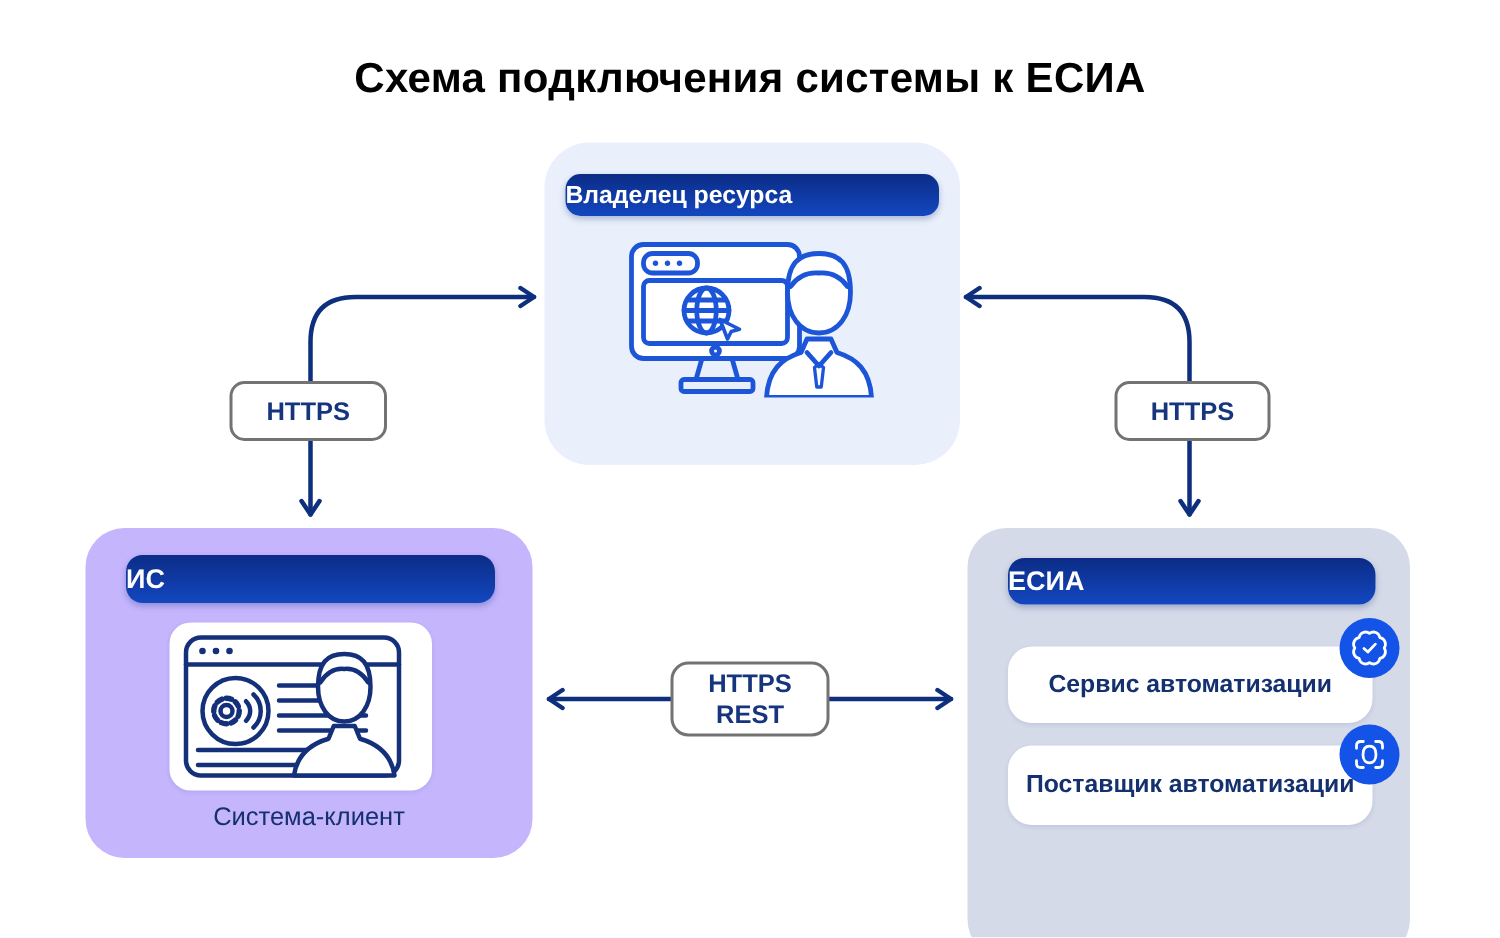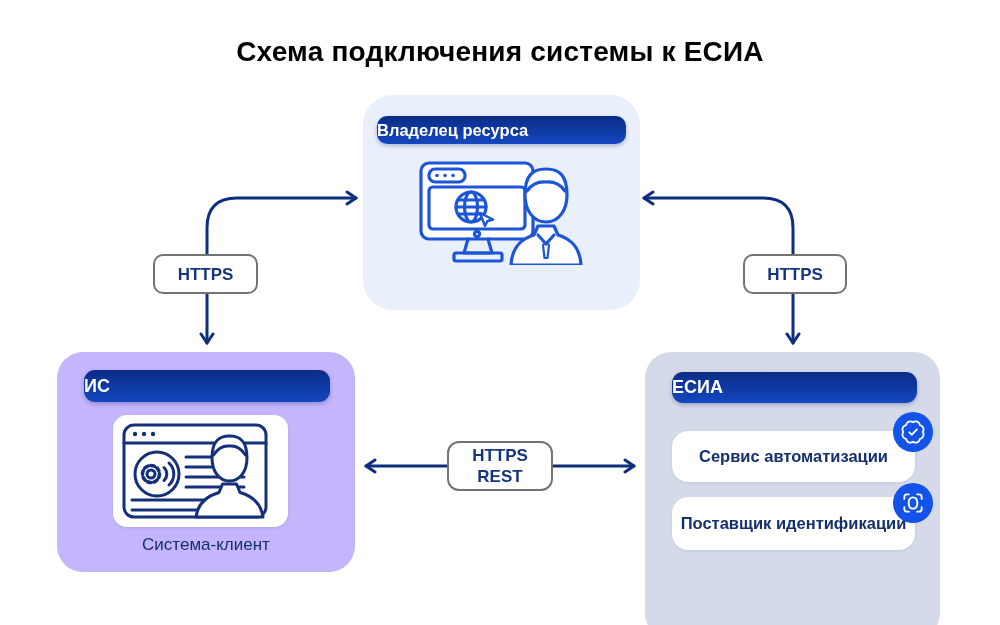--- a/index.html
+++ b/index.html
@@ -165,21 +165,21 @@
       <span>Сервис автоматизации</span>
       <div class="badge badge-1">
         <svg width="26" height="26" viewBox="0 0 24 24" fill="none" stroke="#ffffff" stroke-width="1.7" stroke-linecap="round" stroke-linejoin="round">
           <path d="M 21 12 A 4 4 0 0 1 18.36 18.36 A 4 4 0 0 1 12 21 A 4 4 0 0 1 5.64 18.36 A 4 4 0 0 1 3 12 A 4 4 0 0 1 5.64 5.64 A 4 4 0 0 1 12 3 A 4 4 0 0 1 18.36 5.64 A 4 4 0 0 1 21 12 Z"></path>
           <path d="M 8.6 12.3 L 11 14.5 L 15.6 9.6"></path>
         </svg>
       </div>
     </div>
 
     <div class="esia-card esia-card-2">
-      <span>Поставщик идентификации</span>
+      <span>Поставщик автоматизации</span>
       <div class="badge badge-2">
         <svg width="26" height="26" viewBox="0 0 24 24" fill="none" stroke="#ffffff" stroke-width="1.7" stroke-linecap="round" stroke-linejoin="round">
           <path d="M 8.2 4 H 6.5 Q 4 4 4 6.5 V 8.2"></path>
           <path d="M 15.8 4 H 17.5 Q 20 4 20 6.5 V 8.2"></path>
           <path d="M 8.2 20 H 6.5 Q 4 20 4 17.5 V 15.8"></path>
           <path d="M 15.8 20 H 17.5 Q 20 20 20 17.5 V 15.8"></path>
           <path d="M 12 6.8 C 14.8 6.8 16 9 16 12 C 16 15 14.6 17.2 12 17.2 C 9.4 17.2 8 15 8 12 C 8 9 9.2 6.8 12 6.8 Z"></path>
         </svg>
       </div>
     </div>

